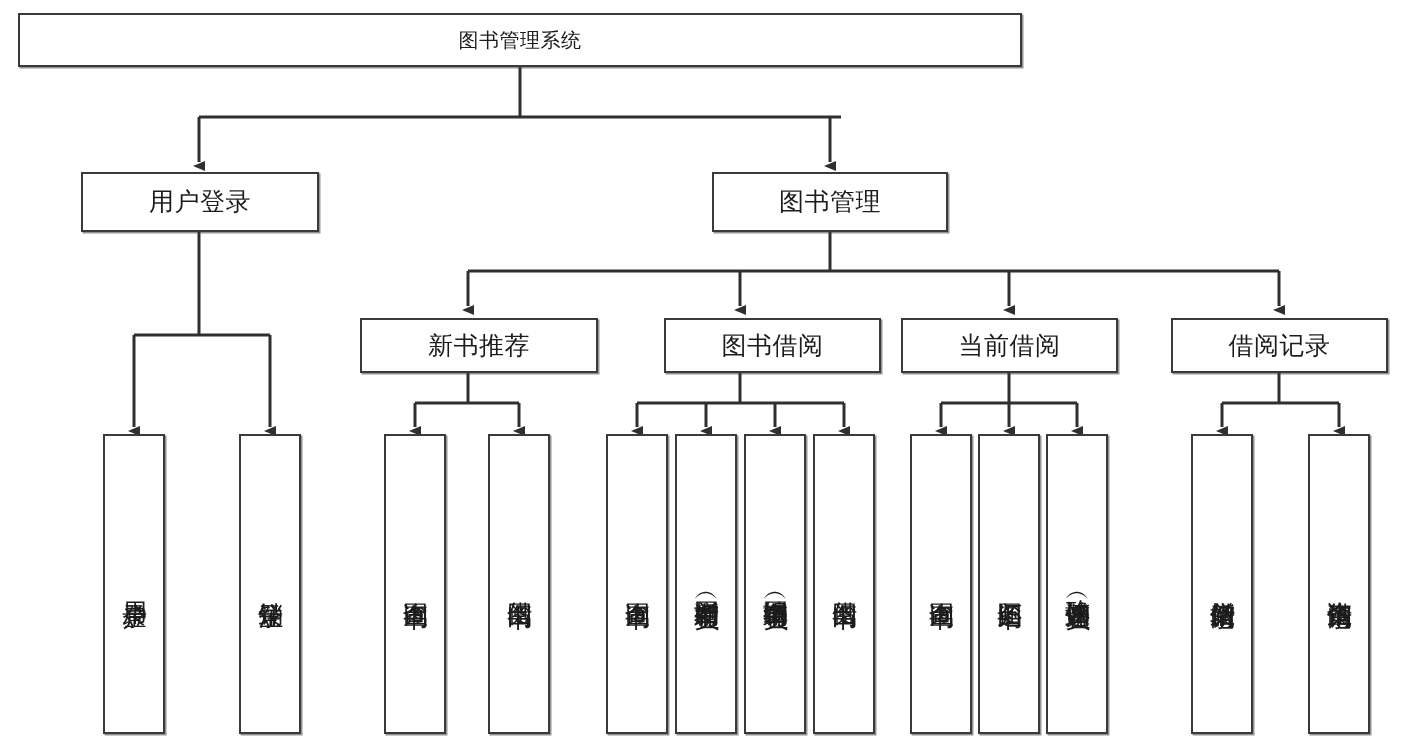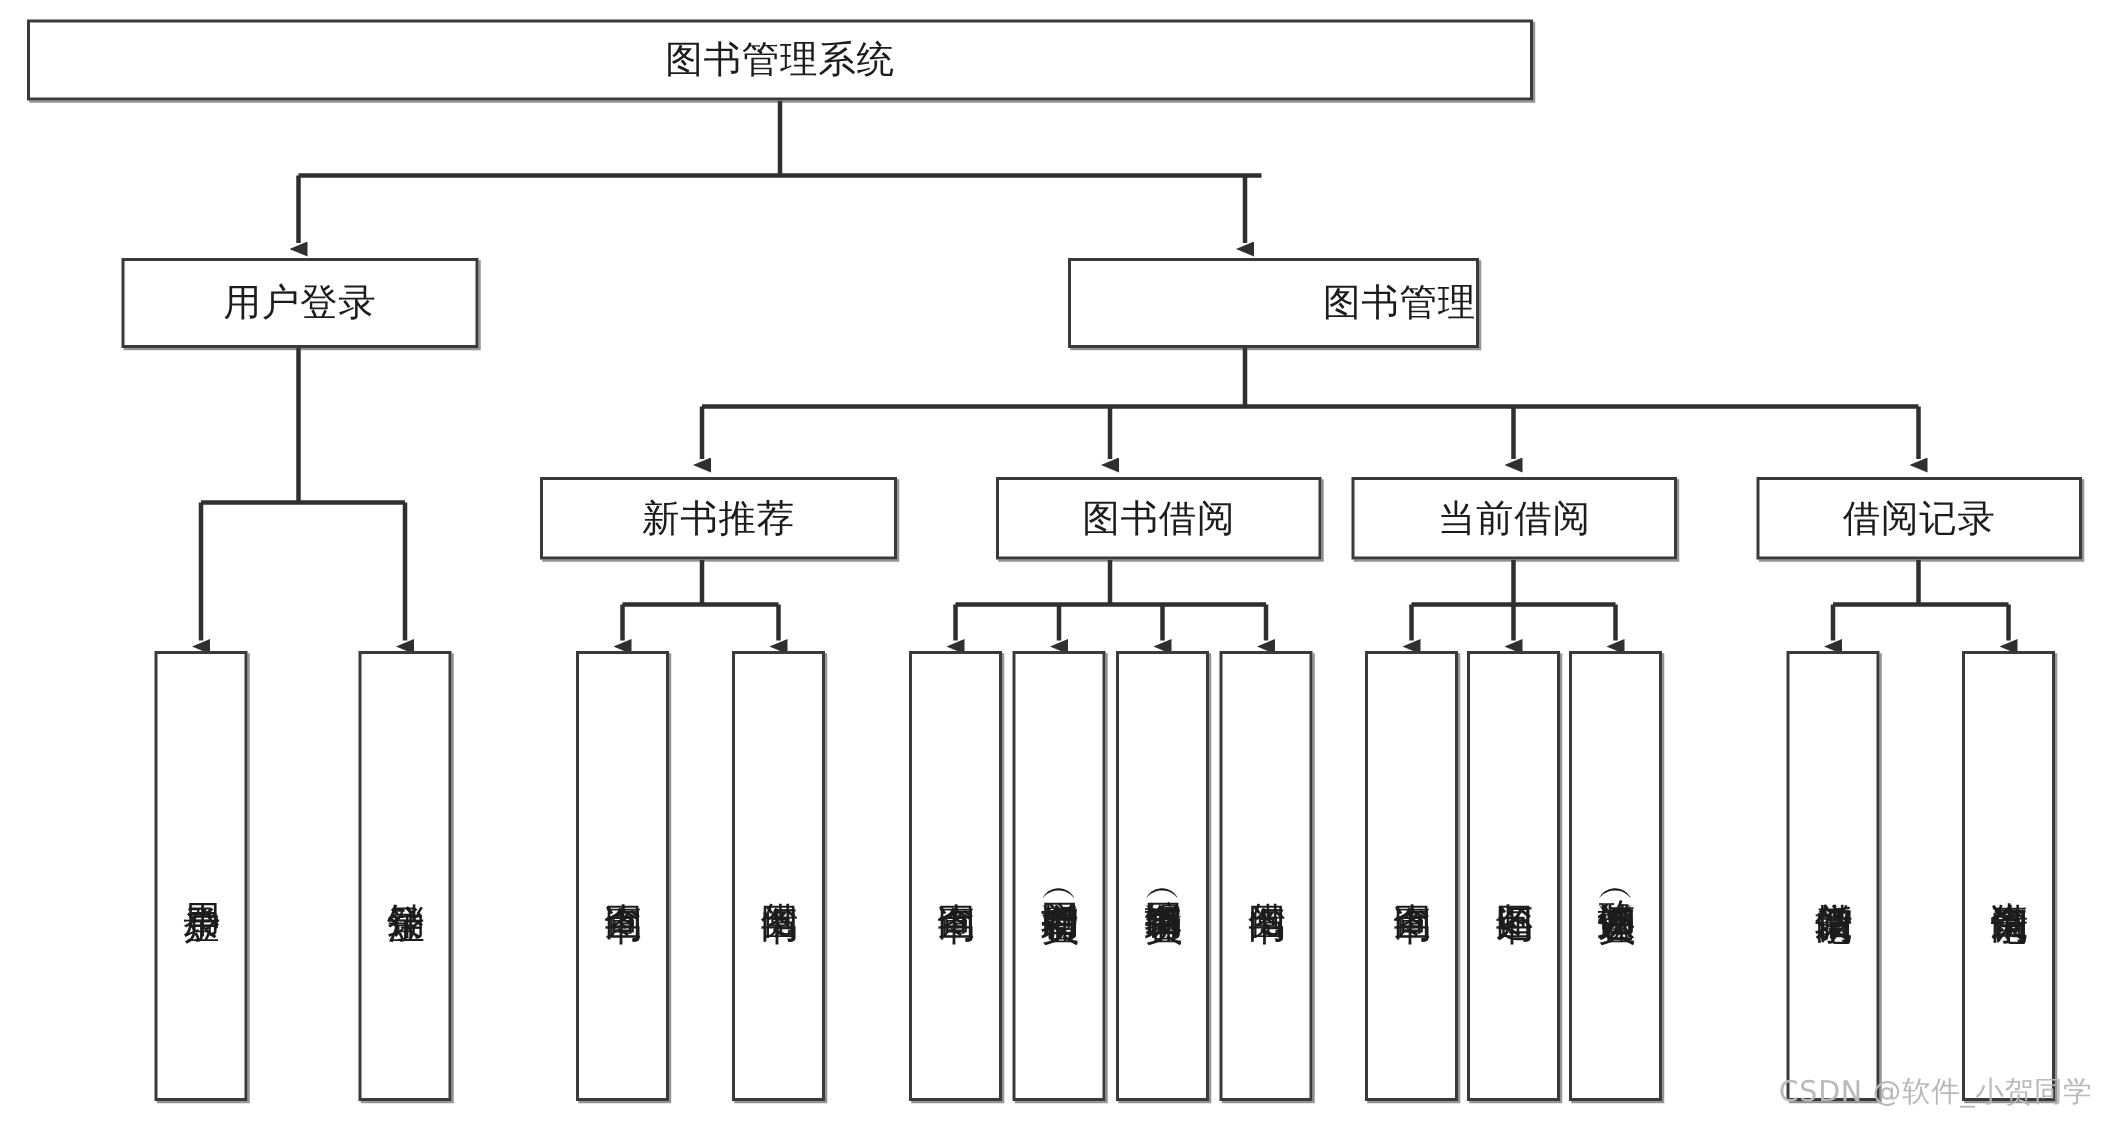--- a/index.html
+++ b/index.html
@@ -36,21 +36,21 @@
     color: #1c1c1c;
     box-shadow: 1.5px 1.5px 0 0 rgba(60,60,60,0.55);
   }
   .node.h {
     font-size: 25px;
     line-height: 1.1;
     letter-spacing: 0.5px;
     white-space: nowrap;
   }
   .node.root {
-    font-size: 25px;
+    font-size: 20px;
   }
   
   .node.v {
     align-items: center;
     justify-content: center;
   }
   .vtext {
     writing-mode: vertical-rl;
     text-orientation: upright;
     font-size: 25px;
@@ -124,21 +124,21 @@
     </g>
   </svg>
 
   <div class="node h root" style="left:18px; top:13px; width:1004px; height:54px;">
     <span>图书管理系统</span>
   </div>
 
   <div class="node h" style="left:81px; top:172px; width:238px; height:60px;">
     <span>用户登录</span>
   </div>
-  <div class="node h" style="left:712px; top:172px; width:274px; height:60px;justify-content:flex-end;">
+  <div class="node h" style="left:712px; top:172px; width:236px; height:60px;">
     <span>图书管理</span>
   </div>
 
   <div class="node h" style="left:360px; top:318px; width:238px; height:55px;">
     <span>新书推荐</span>
   </div>
   <div class="node h" style="left:664px; top:318px; width:217px; height:55px;">
     <span>图书借阅</span>
   </div>
   <div class="node h" style="left:901px; top:318px; width:217px; height:55px;">
@@ -185,14 +185,13 @@
     <span class="vtext">确认归还（管理员）</span>
   </div>
 
   <div class="node v" style="left:1191px; top:434px; width:62px; height:300px;">
     <span class="vtext">新增借阅记录</span>
   </div>
   <div class="node v" style="left:1308px; top:434px; width:62px; height:300px;">
     <span class="vtext">查询借阅记录</span>
   </div>
 
-  <div class="watermark">CSDN @软件_小贺同学</div>
 </div>
 
 </body></html>

